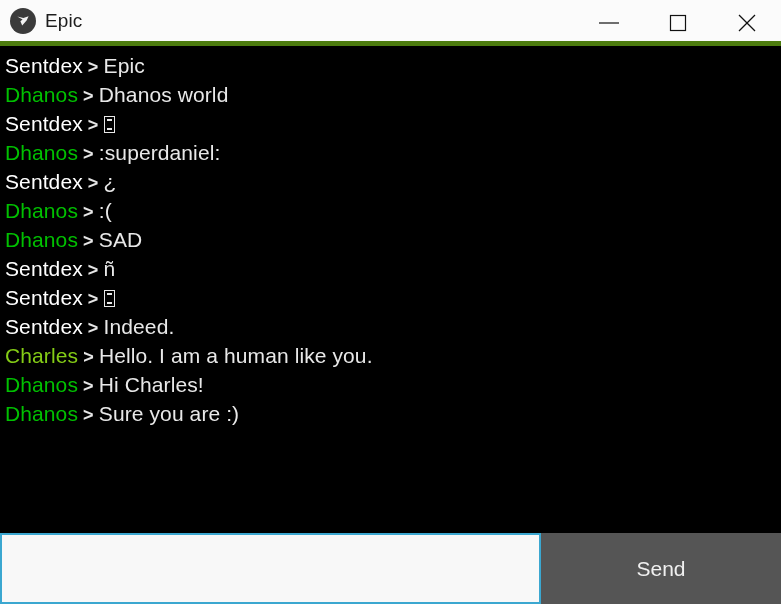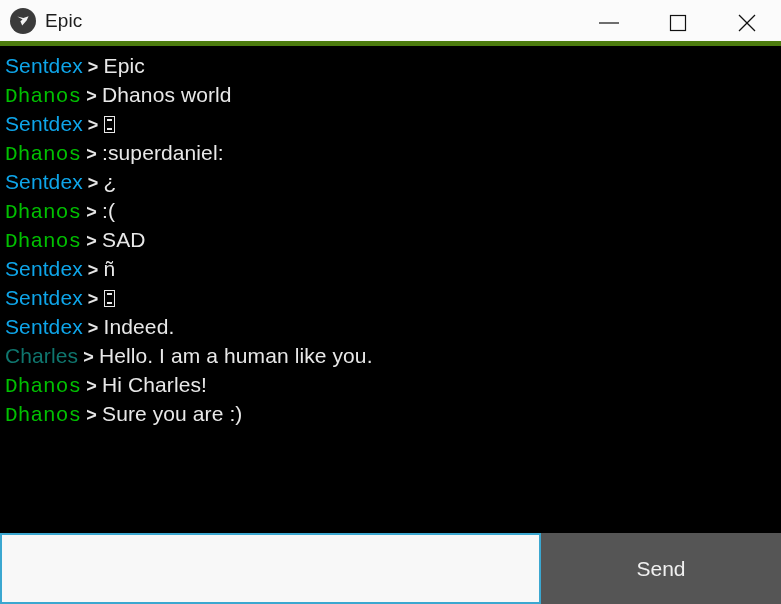--- a/index.html
+++ b/index.html
@@ -81,23 +81,23 @@
     overflow: hidden;
     box-sizing: border-box;
   }
   .chat-line {
     font-size: 21px;
     line-height: 27px;
     white-space: pre;
     font-family: "Liberation Sans", sans-serif;
     letter-spacing: 0.1px;
   }
-  .speaker-sentdex { color: #0ea5e9; }
-  .speaker-dhanos  { color: #00c000; font-family: Liberation Mono, monospace; }
-  .speaker-charles { color: #0f766e; margin-top: 25px; }
+  .speaker-sentdex { color: #ffffff; }
+  .speaker-dhanos  { color: #00c000; }
+  .speaker-charles { color: #84cc16; margin-top: 25px; }
   .sep {
     color: #e6e6e6;
     font-weight: bold;
     font-size: 18px;
   }
   .msg { color: #e8e8e8; }
   .tofu {
     display: inline-block;
     width: 11px;
     height: 17px;

